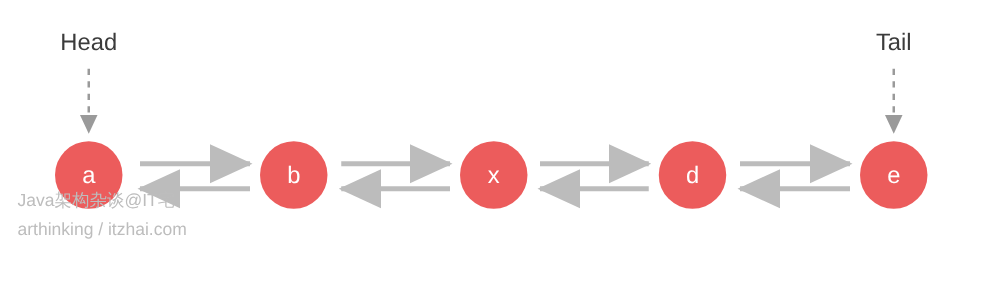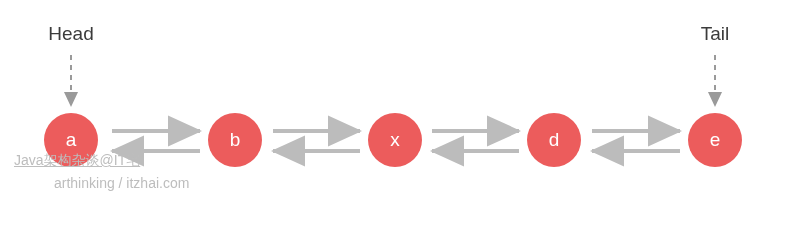--- a/index.html
+++ b/index.html
@@ -40,22 +40,22 @@
   .watermark-line {
     position: absolute;
     left: 14px;
     color: #bdbdbd;
     font-family: "Liberation Sans", "DejaVu Sans", sans-serif;
     font-size: 14px;
     white-space: nowrap;
     pointer-events: none;
     user-select: none;
   }
-  #wm-line-1 { top: 152px; text-decoration: underline; }
-  #wm-line-2 { top: 175px; margin-left: 40px; }
+  #wm-line-1 { top: 152px; }
+  #wm-line-2 { top: 175px; }
 </style>
 </head>
 <body>
 
 <div id="stage">
 
   <svg class="layer" viewBox="0 0 800 198">
     <defs>
       <marker id="arrow-right" markerWidth="9" markerHeight="9" refX="8" refY="4.5" orient="auto" markerUnits="strokeWidth">
         <path d="M0,0.6 L8.5,4.5 L0,8.4 Z" fill="#bcbcbc"></path>

